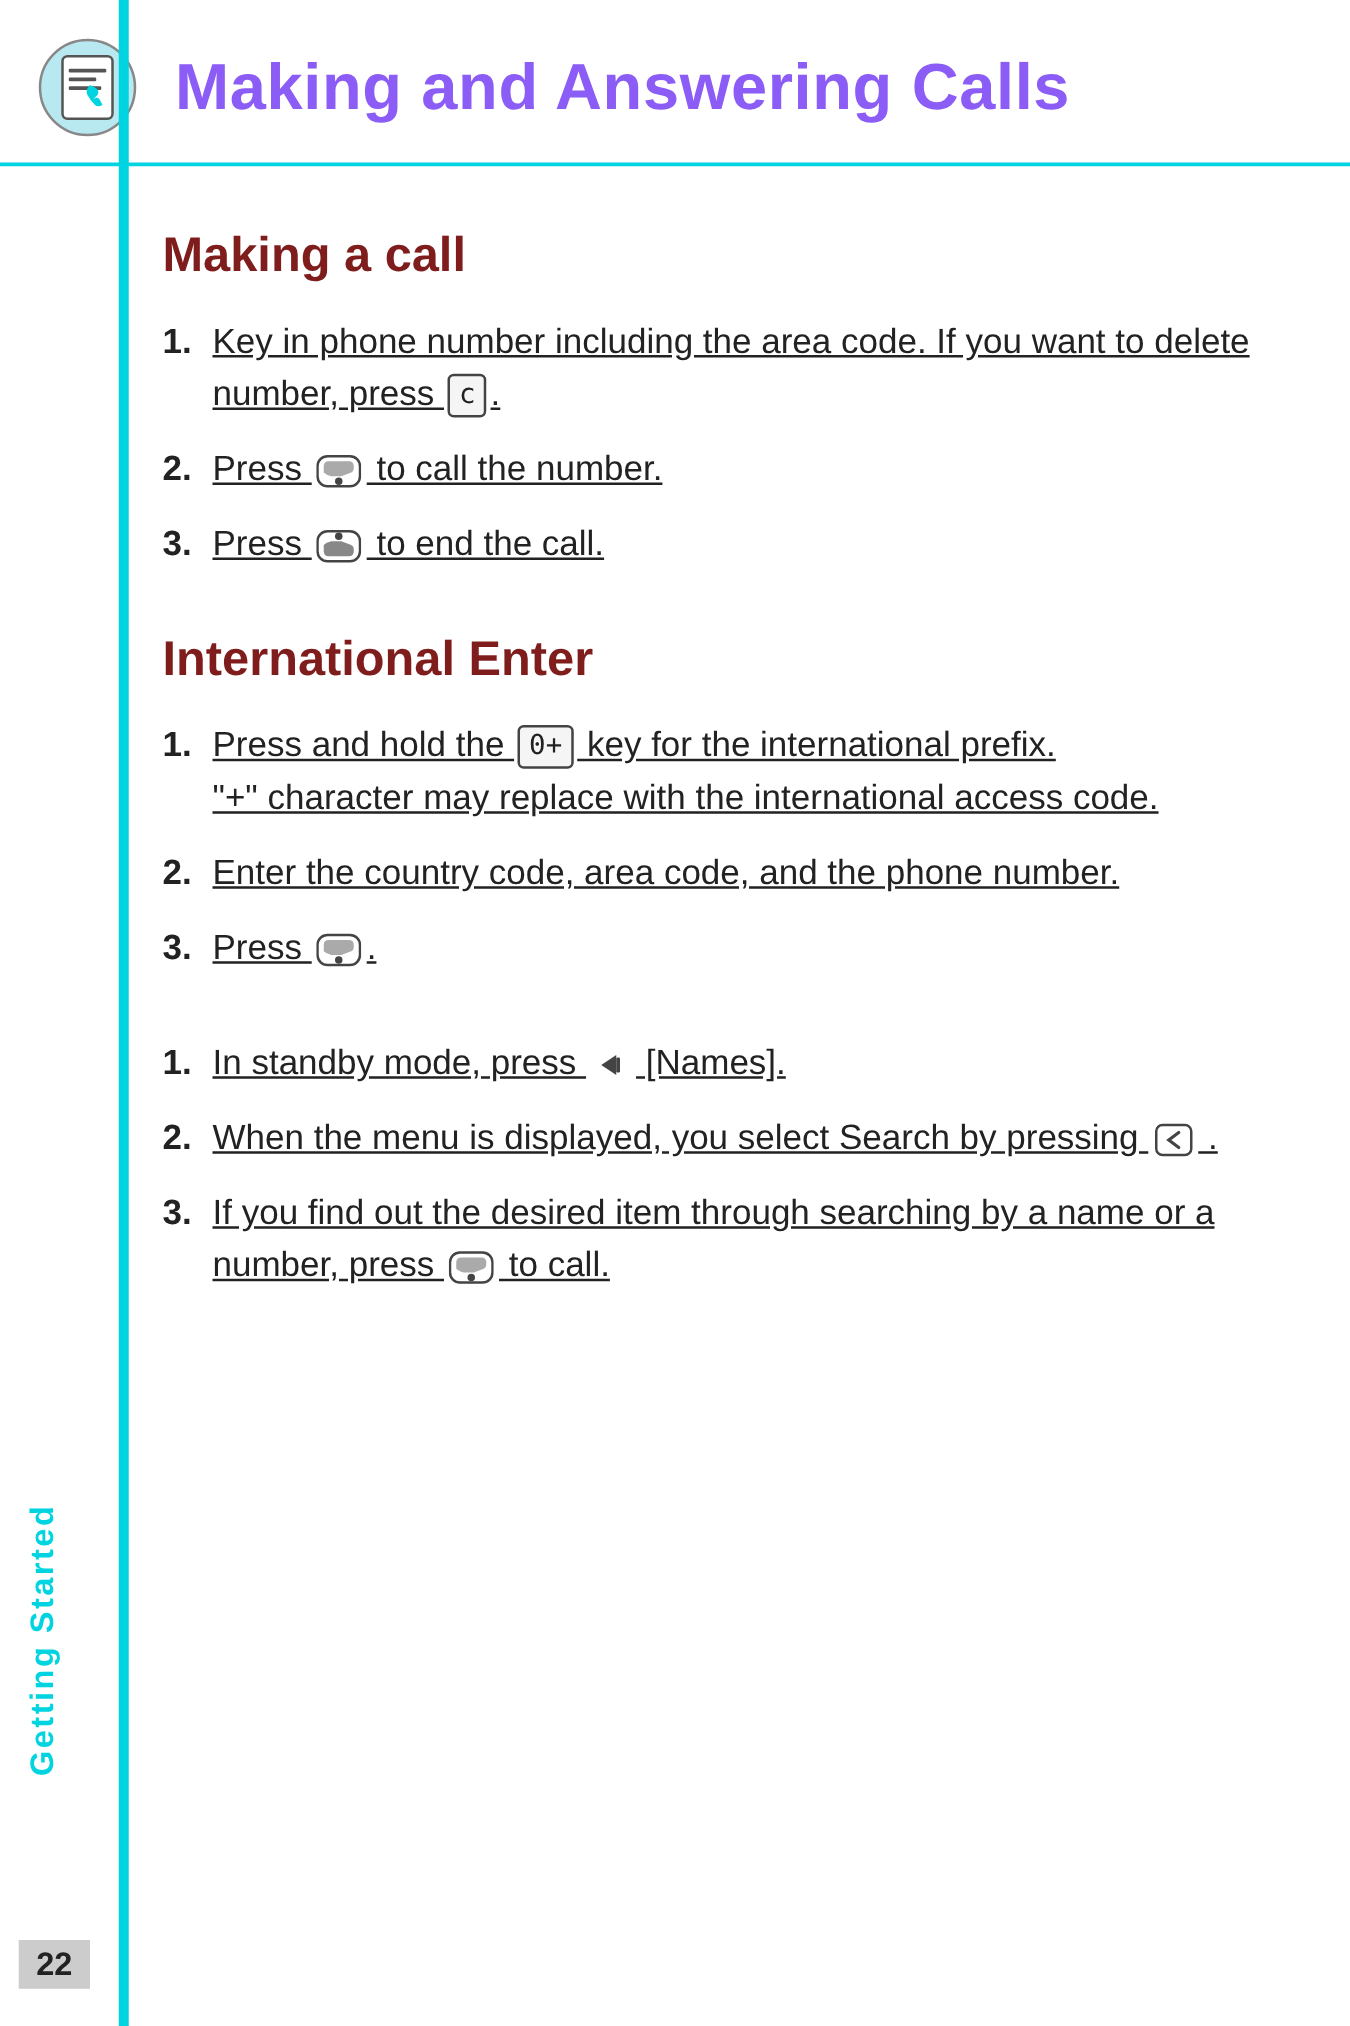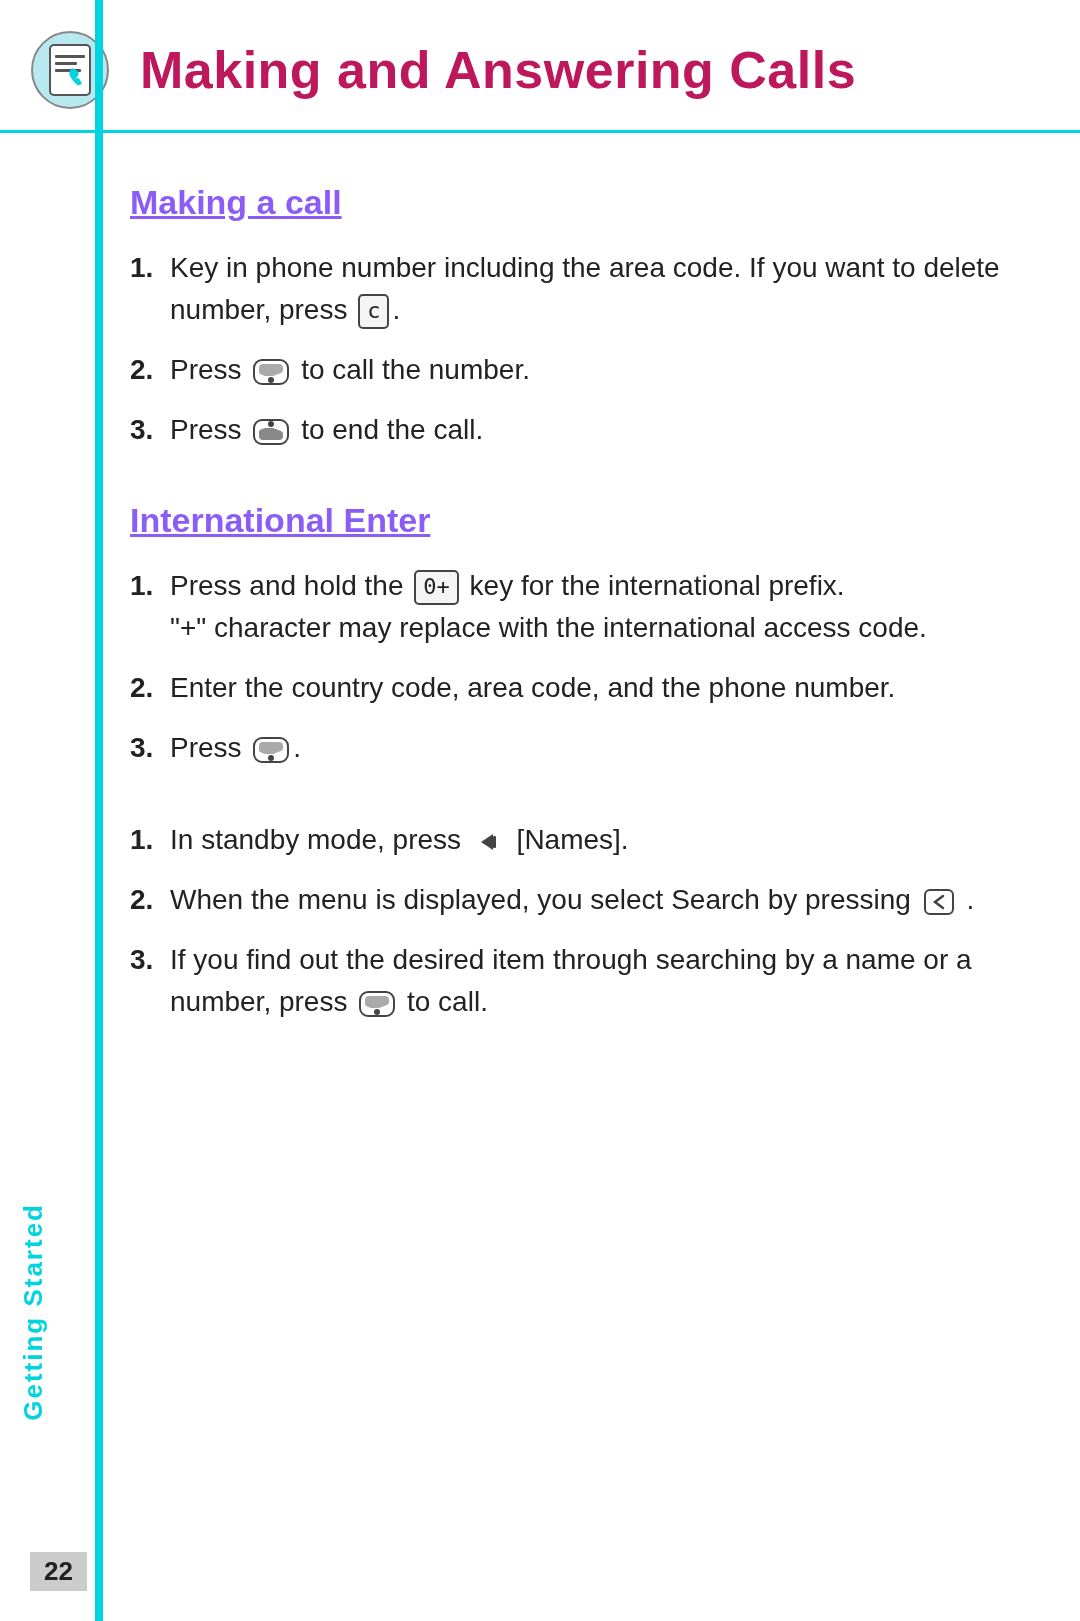--- a/index.html
+++ b/index.html
@@ -42,39 +42,38 @@
     }
 
     .header-icon svg {
       width: 80px;
       height: 80px;
     }
 
     .header-title {
       font-size: 52px;
       font-weight: bold;
-      color: #be185d;
+      color: #8b5cf6;
       letter-spacing: 0.5px;
     }
 
     
     .content {
       padding: 50px 80px 50px 130px;
     }
 
     .section {
       margin-bottom: 50px;
     }
 
     .section-heading {
-      font-size: 34px;
-      font-weight: bold;
-      color: #8b5cf6;
+      font-size: 39px;
+      font-weight: bold;
+      color: #7f1d1d;
       margin-bottom: 25px;
-      text-decoration: underline;
     }
 
     .step-list {
       list-style: none;
       counter-reset: steps;
     }
 
     .step-list li {
       counter-increment: steps;
       display: flex;
@@ -86,20 +85,21 @@
 
     .step-list li::before {
       content: counter(steps) ".";
       font-weight: bold;
       min-width: 40px;
       flex-shrink: 0;
     }
 
     .step-content {
       flex: 1;
+      text-decoration: underline;
     }
 
     
     .key-icon {
       display: inline-block;
       border: 2px solid #444;
       border-radius: 5px;
       padding: 1px 7px;
       font-size: 22px;
       font-family: monospace;
@@ -136,21 +136,21 @@
       font-size: 26px;
       color: #00d4e0;
       font-weight: bold;
       letter-spacing: 2px;
     }
 
     
     .page-number {
       position: absolute;
       bottom: 30px;
-      left: 30px;
+      left: 15px;
       font-size: 26px;
       font-weight: bold;
       color: #222;
       background: #ccc;
       padding: 4px 14px;
     }
   </style>
 </head>
 <body>
 

